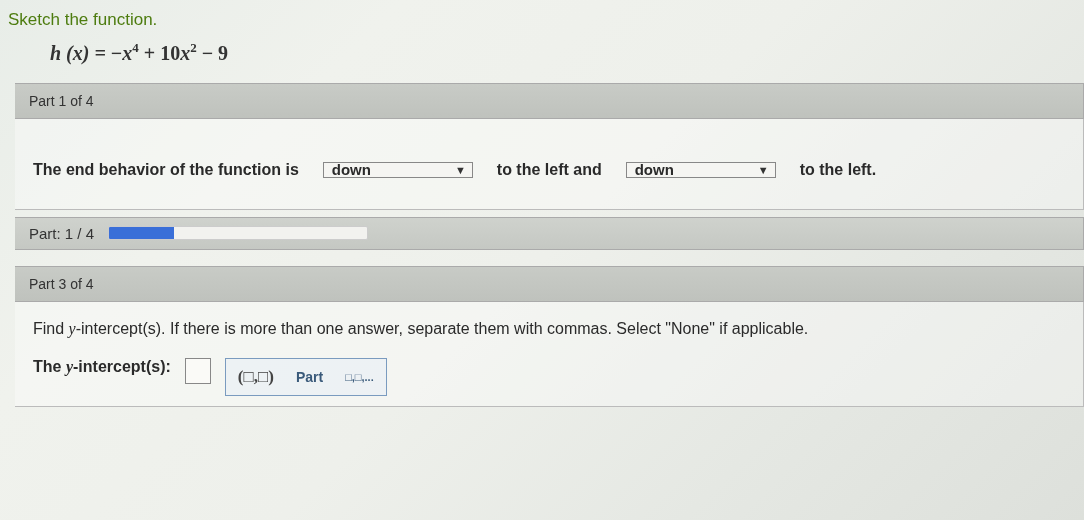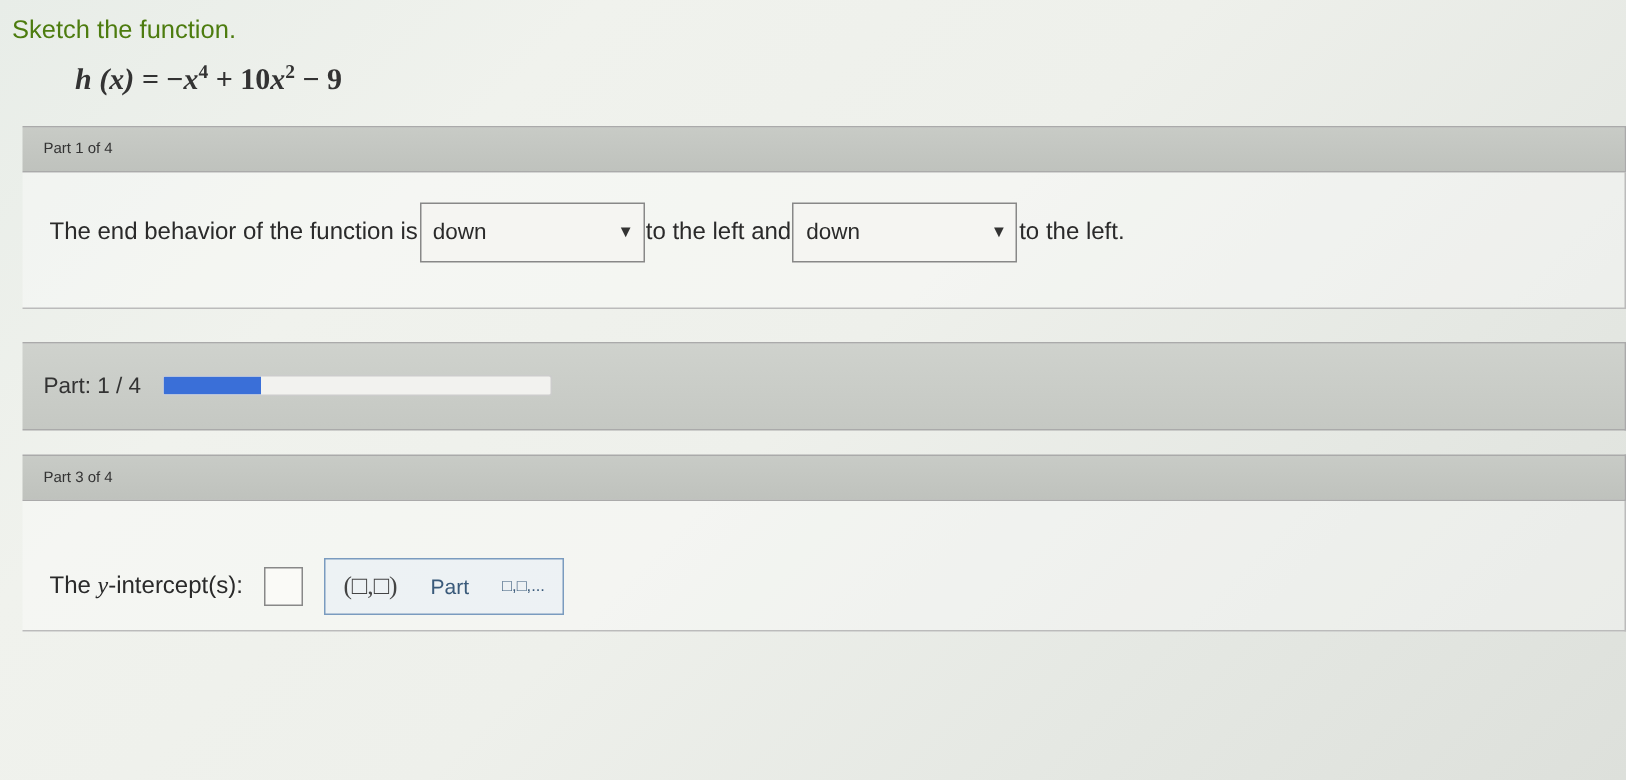--- a/index.html
+++ b/index.html
@@ -25,69 +25,70 @@
     color: #333;
     font-weight: bold;
   }
   .formula .sup { font-size: 13px; vertical-align: super; font-style: normal; }
   .formula .norm { font-style: normal; }
   .part-header {
     background: linear-gradient(to bottom, #c8cbc6, #bfc2bd);
     border: 1px solid #aaa;
     border-left: none;
     padding: 9px 14px;
-    font-size: 10px;
+    font-size: 14px;
     color: #333;
     margin-left: 15px;
   }
   .part-body {
     background: rgba(255,255,255,0.35);
     border: 1px solid #bbb;
     border-top: none;
     border-left: none;
     margin-left: 15px;
-    padding: 20px 18px 30px 18px;
+    padding: 42px 18px 30px 18px;
     font-size: 16px;
     display: flex;
     align-items: center;
     flex-wrap: wrap;
-    gap: 1px;
+    gap: 24px;
+    font-weight: bold;
   }
   .part-body-2 {
     background: rgba(255,255,255,0.35);
     border: 1px solid #bbb;
     border-top: none;
     border-left: none;
     margin-left: 15px;
     padding: 18px 18px 10px 18px;
     font-size: 16px;
   }
   .dropdown {
     display: inline-flex;
     align-items: center;
     justify-content: space-between;
     border: 1px solid #888;
     background: #f5f5f2;
-    height: 40px;
+    height: 16px;
     padding: 0 6px 0 8px;
     font-size: 15px;
     min-width: 150px;
     cursor: pointer;
   }
   .dropdown .tri {
     font-size: 11px;
     color: #333;
   }
   .progress-row {
     background: linear-gradient(to bottom, #cfd2cd, #c5c8c3);
     border: 1px solid #aaa;
     border-left: none;
-    margin-top: 22px;
+    margin-top: 7px;
     margin-left: 15px;
-    padding: 20px 14px;
+    padding: 7px 14px;
     display: flex;
     align-items: center;
     gap: 14px;
     font-size: 15px;
     color: #333;
   }
   .progress-bar {
     width: 260px;
     height: 14px;
     background: #f2f2ef;
@@ -97,23 +98,23 @@
   }
   .progress-fill {
     height: 100%;
     width: 25%;
     background: #3a6fd8;
   }
   .gap { height: 16px; }
   .yint-row {
     margin-top: 20px;
     display: flex;
-    align-items: center;
     gap: 14px;
     font-size: 16px;
+    font-weight: bold;
   }
   .small-input {
     width: 26px;
     height: 26px;
     border: 1px solid #888;
     background: #fafaf7;
   }
   .toolbox {
     border: 1px solid #7a9bbf;
     background: rgba(230,238,245,0.5);
@@ -162,20 +163,23 @@
   <div class="progress-bar">
     <div class="progress-fill"></div>
   </div>
 </div>
 
 <div class="gap"></div>
 
 <div class="part-header">Part 3 of 4</div>
 
 <div class="part-body-2">
+  <div>
+    <span>Find </span><span class="ital-y">y</span><span>-intercept(s). If there is more than one answer, separate them with commas. Select "None" if applicable.</span>
+  </div>
 
   <div class="yint-row">
     <span>
       <span>The </span><span class="ital-y">y</span><span>-intercept(s):</span>
     </span>
     <span class="small-input"></span>
     <span class="toolbox">
       <span class="pair">(□,□)</span>
       <span>Part</span>
       <span class="sq">□,□,...</span>

